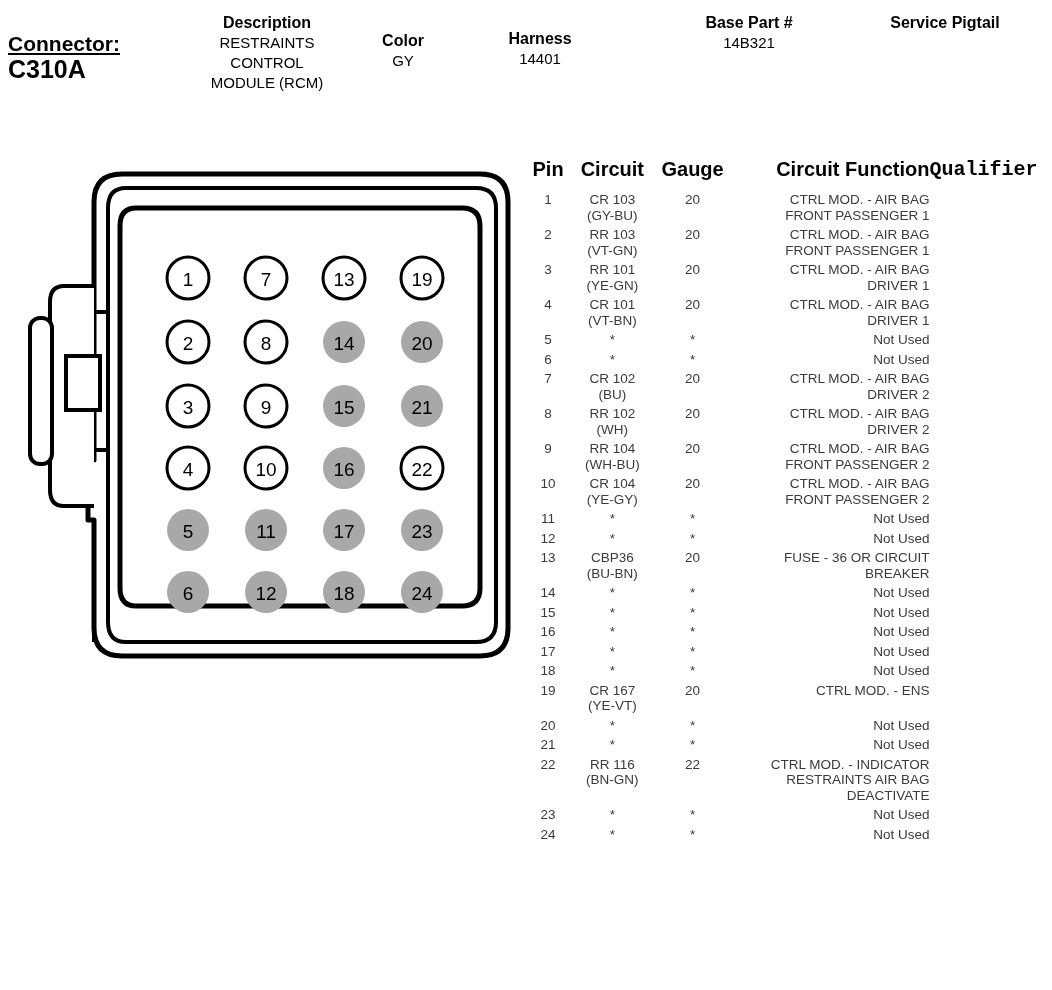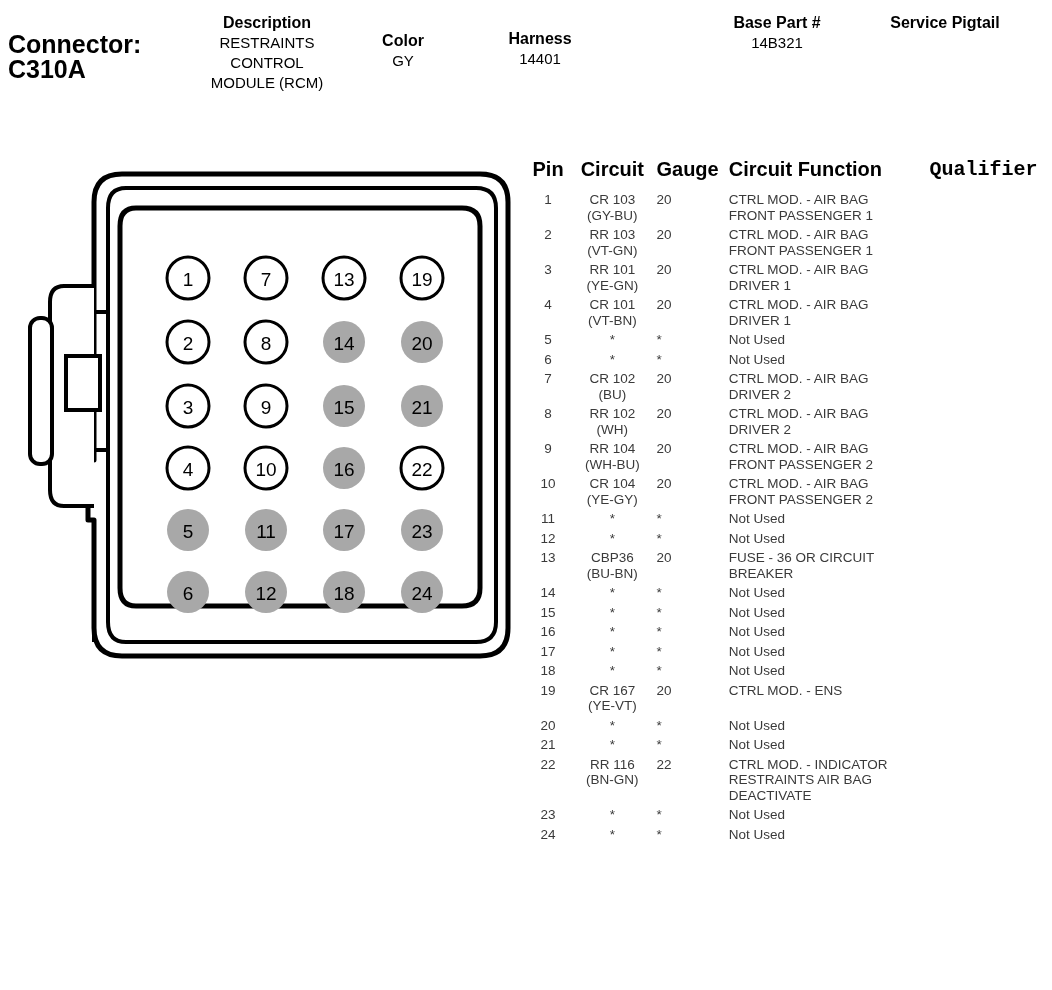--- a/index.html
+++ b/index.html
@@ -37,23 +37,24 @@
     line-height: 20px;
   }
   #connector-label-block {
     position: absolute;
     left: 8px;
     top: 32px;
     width: 190px;
     text-align: left;
   }
   #connector-word {
-    font-size: 25px;
+    font-size: 21px;
     font-weight: bold;
     line-height: 24px;
+    text-decoration: underline;
   }
   #connector-id {
     font-size: 25px;
     font-weight: bold;
     line-height: 26px;
   }
 
   
   #connector-drawing {
     position: absolute;
@@ -91,22 +92,22 @@
   }
   table.pintable td {
     font-size: 13.5px;
     vertical-align: top;
     padding: 2px 0 2px 0;
     line-height: 15.5px;
     color: #3a3a3a;
   }
   th.col-pin, td.col-pin      { width: 40px;  text-align: center; }
   th.col-circuit, td.col-circuit { width: 88px;  text-align: center; }
-  th.col-gauge, td.col-gauge  { width: 72px;  text-align: left; }
-  th.col-func, td.col-func    { width: 200px; text-align: left; padding-left: 6px; }
+  th.col-gauge, td.col-gauge  { width: 72px;  text-align: center; }
+  th.col-func, td.col-func    { width: 200px; text-align: right; padding-left: 6px; }
   th.col-qual, td.col-qual    { width: 118px; text-align: left; font-family: Liberation Mono, monospace; }
   td.col-pin { color: #3a3a3a; }
   .circ-name { display: block; }
   .circ-color { display: block; }
   .fn-line { display: block; }
 </style>
 </head>
 <body>
 
 <div id="header">
@@ -126,21 +127,21 @@
   <div class="hdr-col" style="left:352px; top:30px; width:102px;">
     <div class="hdr-title">Color</div>
     <div class="hdr-value">GY</div>
   </div>
 
   <div class="hdr-col" style="left:470px; top:28px; width:140px;">
     <div class="hdr-title">Harness</div>
     <div class="hdr-value">14401</div>
   </div>
 
-  <div class="hdr-col" style="left:696px; top:12px; width:162px;">
+  <div class="hdr-col" style="left:668px; top:12px; width:162px;">
     <div class="hdr-title">Base Part #</div>
     <div class="hdr-value">14B321</div>
   </div>
 
   <div class="hdr-col" style="left:855px; top:12px; width:180px;">
     <div class="hdr-title">Service Pigtail</div>
     <div class="hdr-value"></div>
   </div>
 </div>
 

